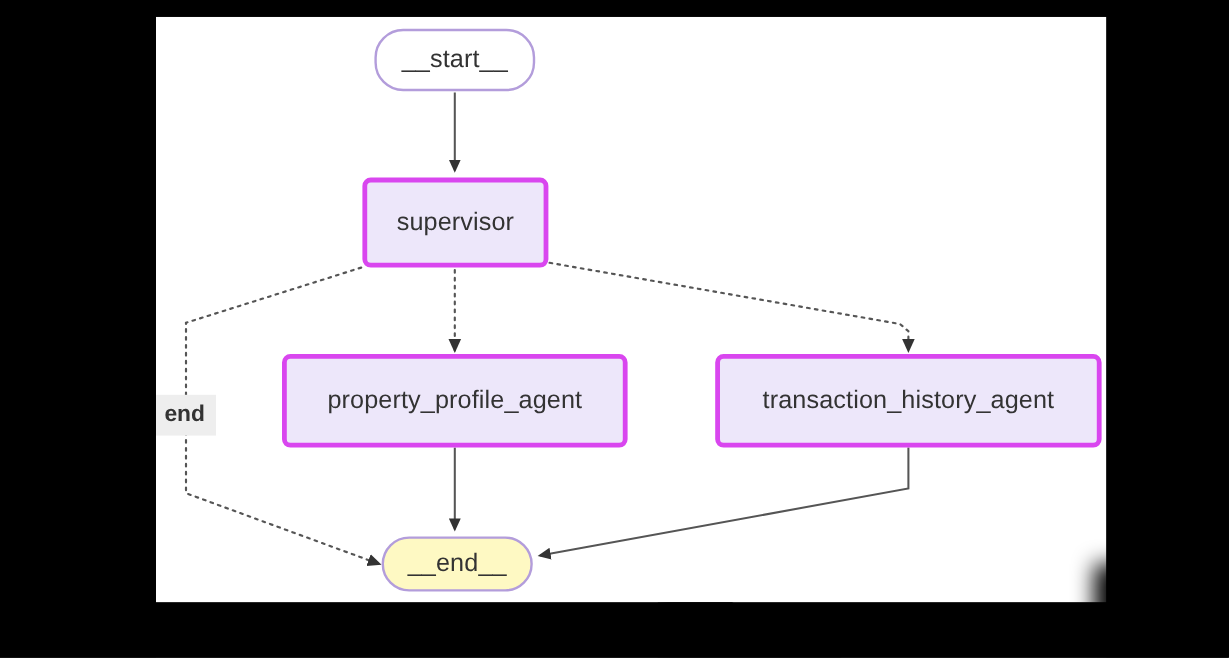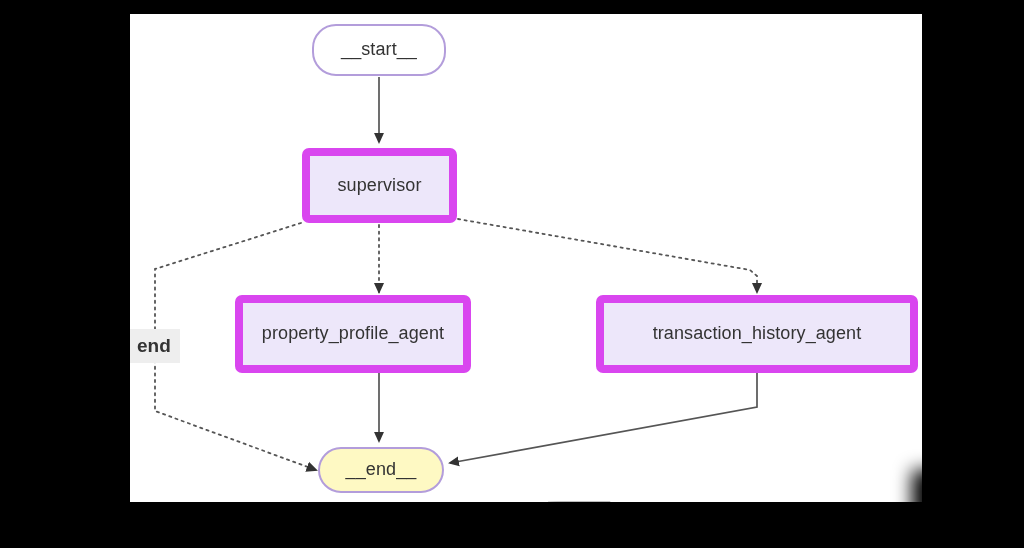--- a/index.html
+++ b/index.html
@@ -45,21 +45,21 @@
   }
 
   
   .node {
     position: absolute;
     box-sizing: border-box;
     display: flex;
     align-items: center;
     justify-content: center;
     color: #333333;
-    font-size: 18px;
+    font-size: 21px;
     line-height: 1.1;
     letter-spacing: 0.1px;
     white-space: nowrap;
     user-select: none;
   }
 
   
   .node-terminal {
     border-radius: 24px;
     border: 2.5px solid #b39ddb;
@@ -68,21 +68,21 @@
     background: #ffffff;
   }
   .node-end {
     background: #fef9c3;
     border-color: #b39ddb;
   }
 
   
   .node-box {
     background: #ede7fa;
-    border: 8px solid #d946ef;
+    border: 4px solid #d946ef;
     border-radius: 7px;
   }
 
   
   .edge-label {
     position: absolute;
     background: #eeeeee;
     color: #333333;
     font-size: 19px;
     line-height: 1;
@@ -166,21 +166,21 @@
 
       <path d="M 249 359 L 249 427" fill="none" stroke="#555555" stroke-width="1.7" marker-end="url(#arrow-solid)"></path>
 
       <path d="M 627 359 L 627 393 L 320 449" fill="none" stroke="#555555" stroke-width="1.7" marker-end="url(#arrow-solid)"></path>
     </svg>
 
     <div class="node node-terminal node-start" style="left:182px; top:10px; width:134px; height:52px;">__start__</div>
 
     <div class="node node-box" style="left:172px; top:134px; width:155px; height:75px;">supervisor</div>
 
-    <div class="node node-box" style="left:105px; top:281px; width:236px; height:78px;">property_profile_agent</div>
+    <div class="node node-box" style="left:105px; top:281px; width:288px; height:78px;">property_profile_agent</div>
 
     <div class="node node-box" style="left:466px; top:281px; width:322px; height:78px;">transaction_history_agent</div>
 
     <div class="node node-terminal node-end" style="left:188px; top:433px; width:126px; height:46px;">__end__</div>
 
     <div class="edge-label" style="left:-2px; top:315px;font-weight:bold;">end</div>
 
   </div>
 
   <div class="occluder" id="occluder-left-fill"></div>

